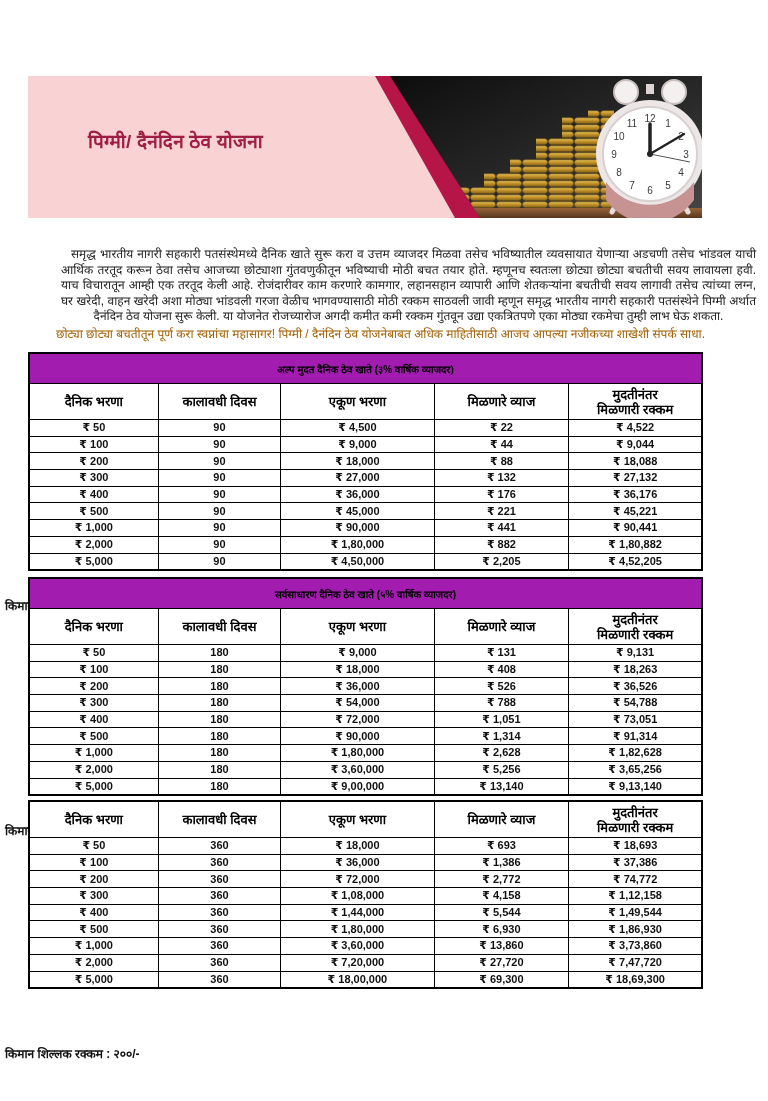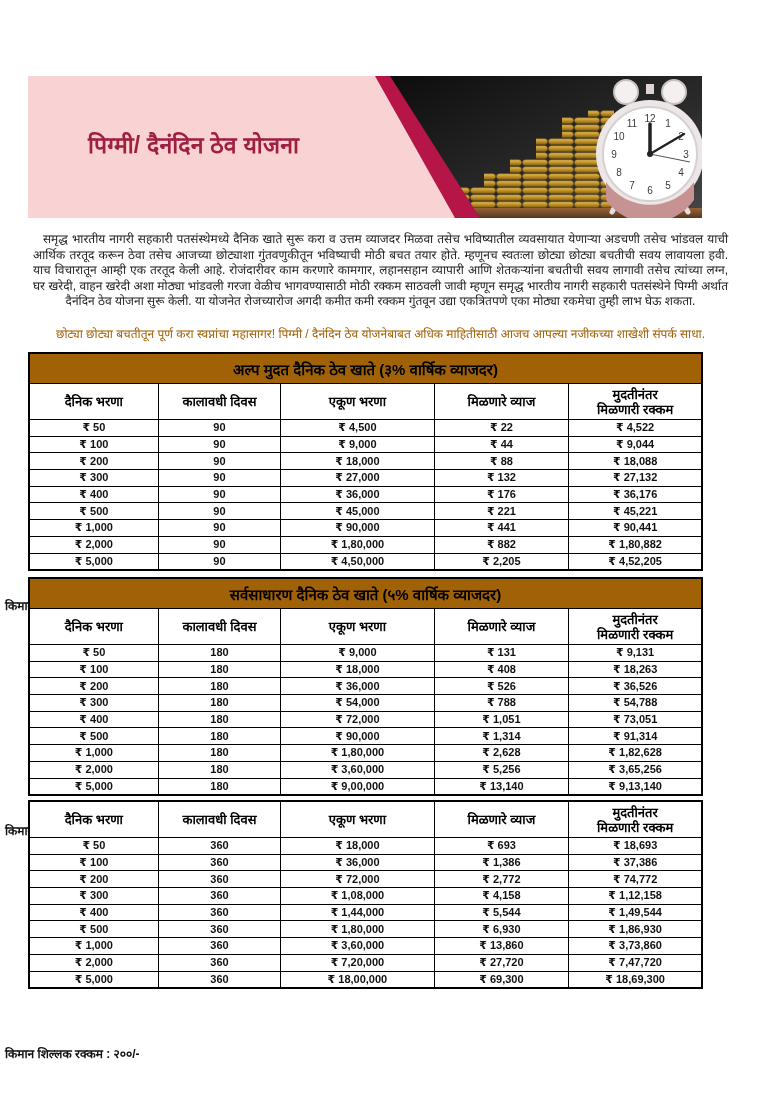--- a/index.html
+++ b/index.html
@@ -12,53 +12,53 @@
     color:#1a1a1a;
     overflow:hidden;
   }
   
   .banner{
     position:absolute;left:28px;top:76px;width:674px;height:142px;
   }
   .banner svg{display:block;width:674px;height:142px;}
   .banner-title{
     position:absolute;left:60px;top:52px;
-    font-size:23px;font-weight:700;color:#9e1f42;
+    font-size:19px;font-weight:700;color:#9e1f42;
     letter-spacing:.2px;white-space:nowrap;
   }
   
   .intro-p{
     position:absolute;left:33px;width:695px;
     font-size:12px;line-height:15.5px;color:#1f1f1f;
     text-align:justify;text-align-last:center;
     text-indent:10px;
   }
-  .intro-p1{top:220px;}
+  .intro-p1{top:235px;margin-left:28px;}
   .cta-p{
     position:absolute;left:33px;width:695px;top:315px;
     font-size:12px;line-height:15.5px;color:#a16207;
     text-align:center;
   }
   
   .deposit-table{
     position:absolute;left:28px;width:675px;
     border-collapse:collapse;table-layout:fixed;
     border:2px solid #000;
     background:#fff;
   }
   .t1{top:352px;} .t2{top:577px;} .t3{top:800px;}
   .deposit-table td,.deposit-table th{
     border:1.5px solid #000;
     text-align:center;vertical-align:middle;
     padding:0 2px;
   }
   .title-cell{
-    background:#a16207;
+    background:#a21caf;
     height:29px;
-    font-size:15px;font-weight:700;color:#000;
+    font-size:10px;font-weight:700;color:#000;
   }
   .deposit-table th{
     height:35px;
     font-size:13px;font-weight:700;color:#000;
     line-height:15px;
     text-align:center;
   }
   .col-last{white-space:pre-line;}
   .deposit-table tbody td{
     height:15.7px;

